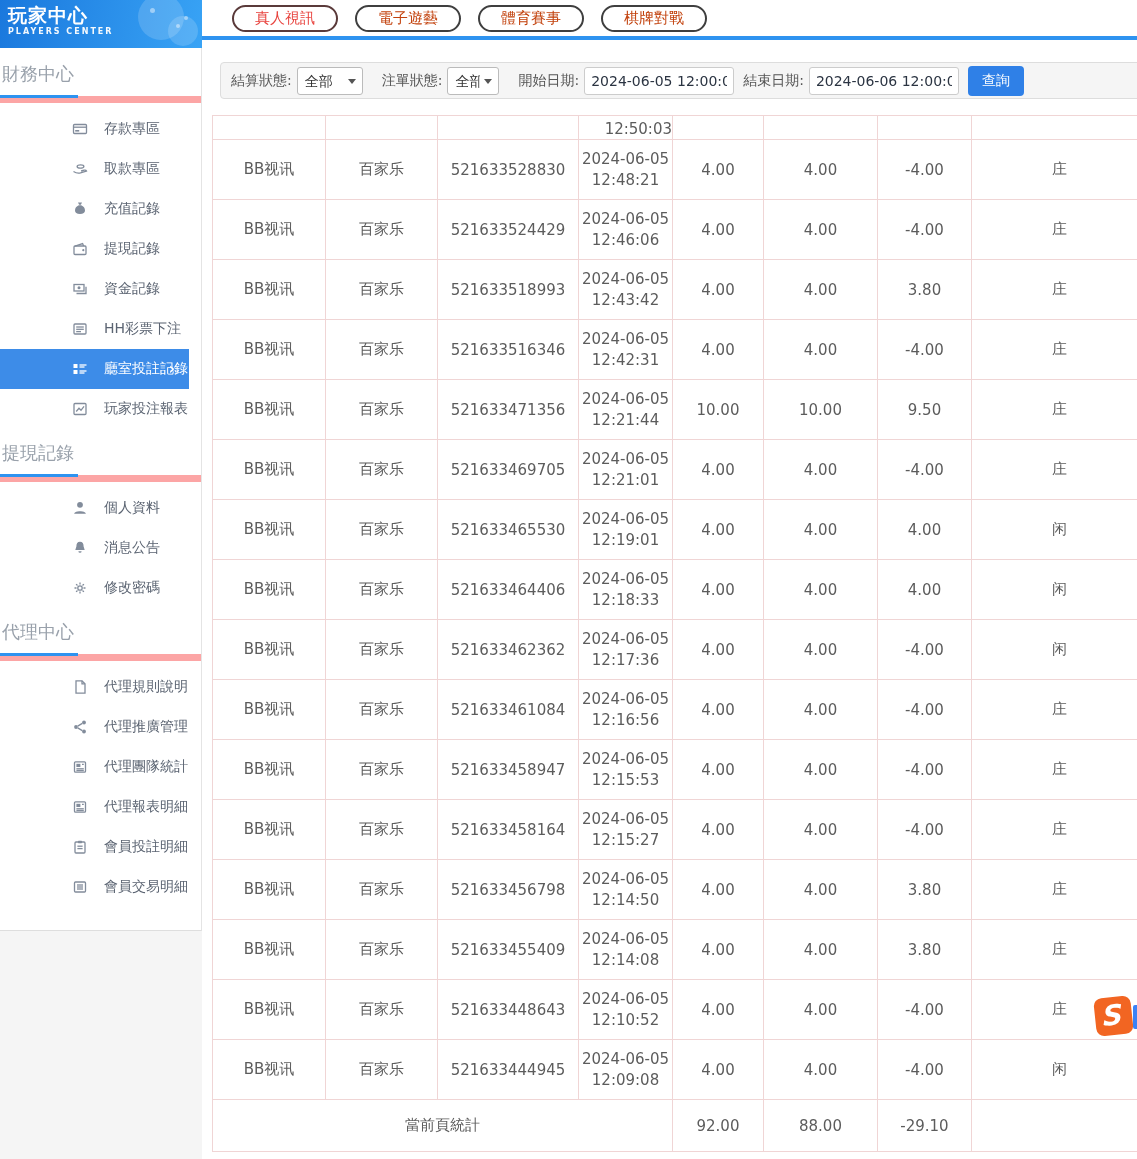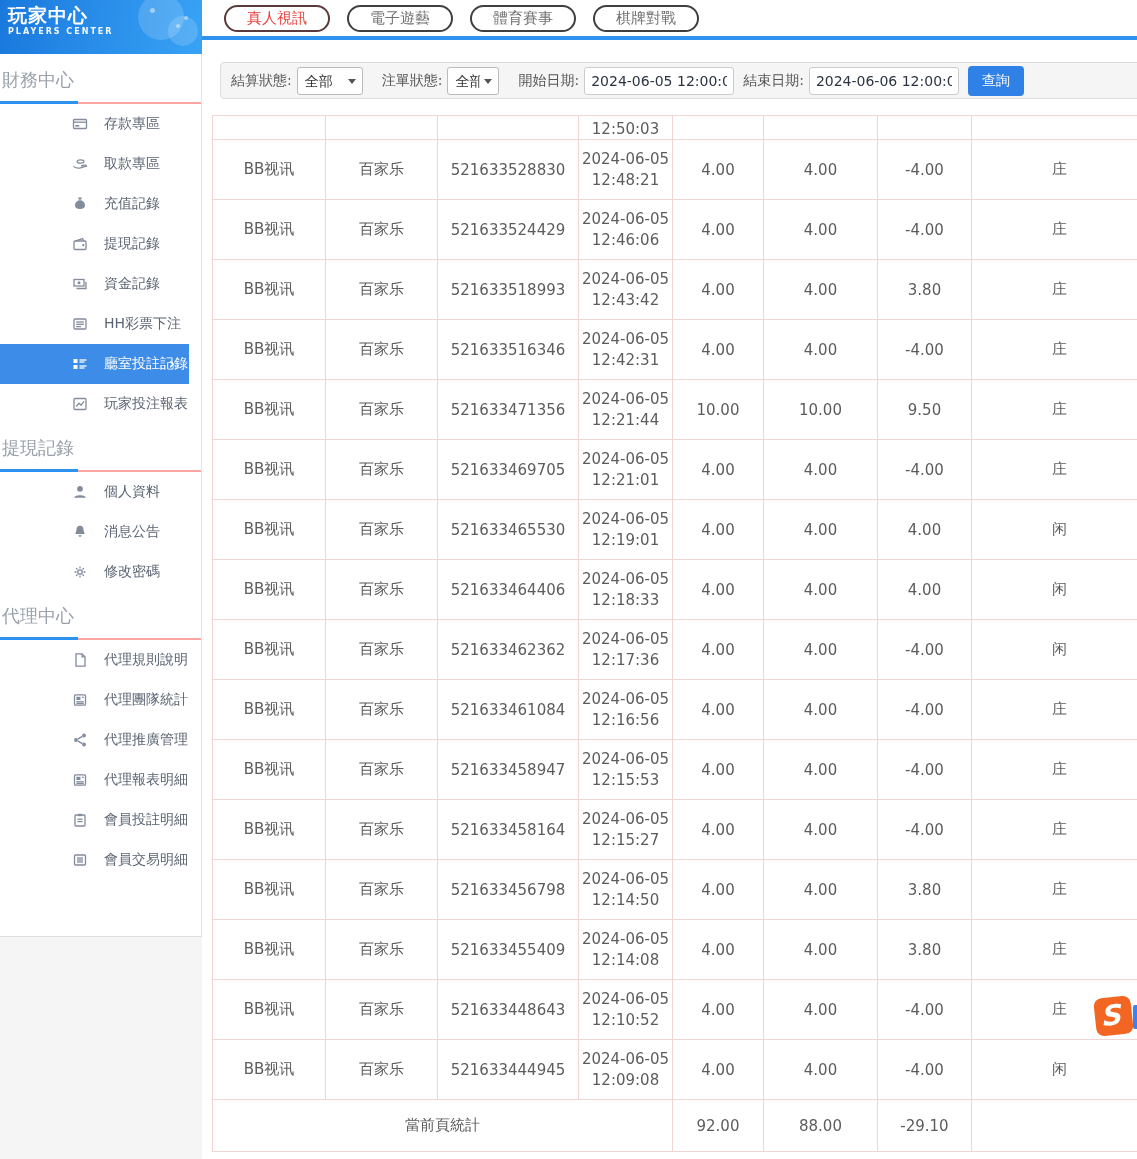--- a/index.html
+++ b/index.html
@@ -5,62 +5,62 @@
   * { box-sizing: border-box; margin: 0; padding: 0; }
   html,body { width:1137px; height:1159px; overflow:hidden; }
   body {
     position:relative;
     font-family:"DejaVu Sans","Liberation Sans",sans-serif;
     background:#fff; color:#555;
   }
   
   .left-col { position:absolute; left:0; top:0; width:202px; height:1159px; background:#f5f5f5; }
   .logo {
-    position:relative; height:54px; overflow:hidden; padding:5px 0 0 8px;
+    position:relative; height:48px; overflow:hidden; padding:5px 0 0 8px;
     background:linear-gradient(100deg, var(--logo-gradient-start) 0%, var(--logo-gradient-end) 100%);
     color:#fff;
   }
   .logo-title { font-size:19px; font-weight:bold; line-height:21px; letter-spacing:1px; }
   .logo-sub { font-size:8px; letter-spacing:2px; line-height:11px; font-weight:bold; opacity:.95; }
   .logo-deco { position:absolute; border-radius:50%; background:rgba(255,255,255,.16); }
   .logo-deco.d1 { width:46px; height:46px; left:138px; top:-6px; }
   .logo-deco.d2 { width:30px; height:30px; left:168px; top:16px; }
   .logo-dot { position:absolute; border-radius:50%; background:rgba(255,255,255,.45); }
   .side-nav {
     background:#fff; width:202px; height:883px;
     border-right:1px solid #e4e4e4; border-bottom:1px solid #dedede;
     padding-top:2px;
   }
   .side-section-title {
     font-size:18px; color:#99a1ab; padding:12px 0 10px 2px; position:relative;
-    border-bottom:2px solid #fca5a5; 
+    border-bottom:7px solid #fca5a5; margin-bottom:6px;
   }
   .side-section-title::after {
     content:""; position:absolute; left:0; bottom:-2px; width:78px; height:3px;
     background:var(--accent-blue);
   }
   .side-item {
     height:40px; display:flex; align-items:center; cursor:pointer;
     color:#5b6472; font-size:14px; padding-left:72px; position:relative;
   }
   .side-item .ico { width:16px; height:16px; margin-right:16px; color:#828c9b; flex:0 0 16px; }
   .side-item .ico svg { width:16px; height:16px; display:block; }
   .side-item.active {
     background:var(--active-item-bg); color:#fff; margin-right:12px;
   }
   .side-item.active .ico { color:#fff; }
   .side-item .chev {
     position:absolute; right:14px; font-size:15px; font-weight:bold; color:#fff;
   }
   
   .main { position:absolute; left:202px; top:0; width:935px; height:1159px; background:#fff; }
-  .topbar { height:36px; display:flex; align-items:center; gap:17px; padding-left:22px; background:#fff; }
+  .topbar { height:36px; display:flex; align-items:center; gap:17px; padding-left:30px; background:#fff; }
   .tab-btn {
     height:27px; padding:0 21px; border-radius:14px; background:#fff;
-    border:2px solid #3f3f3f; font-size:15px; color:#737373; cursor:pointer;
+    border:2px solid #3f3f3f; font-size:15px; color:#c2410c; cursor:pointer;
     font-family:inherit; line-height:23px;
   }
   .tab-btn.active { color:var(--active-red); border-color:#5a3a3a; }
   .blue-line { height:4px; background:var(--accent-blue); }
   .filterbar {
     margin:22px -6px 0 18px; height:37px; background:#f5f5f5;
     border:1px solid #ddd; border-radius:4px;
     display:flex; align-items:center; padding:0 10px; font-size:14px; color:#555;
     white-space:nowrap;
   }
@@ -86,21 +86,21 @@
   .search-btn {
     height:30px; padding:0 14px; background:var(--button-blue); color:#fff; border:none;
     border-radius:4px; font-size:14px; cursor:pointer; font-family:inherit;
   }
   
   .table-wrap { position:absolute; left:10px; top:115px; width:925px; height:1044px; overflow:hidden; }
   table.records { border-collapse:collapse; table-layout:fixed; width:935px; font-size:15px; color:#5c5c5c; }
   table.records td { border:1px solid var(--table-border-pink); text-align:center; vertical-align:middle; padding:0; }
   tr.rec-row { height:60px; }
   tr.rec-row .dt { line-height:21px; }
-  tr.partial-row td { height:24px; vertical-align:bottom; padding-bottom:1px; }
+  tr.partial-row td { height:24px; vertical-align:bottom; padding-bottom:1px;text-align:right; }
   tr.footer-row { height:52px; }
   tr.footer-row td { vertical-align:middle; }
   
   .ime-icon {
     position:absolute; left:1095px; top:997px; width:37px; height:38px;
     background:#f26522; border-radius:8px; transform:rotate(-6deg);
     box-shadow:0 0 0 2px #fff; display:flex; align-items:center; justify-content:center;
     cursor:pointer;
   }
   .ime-icon span {
@@ -240,39 +240,39 @@
           <svg viewBox="0 0 16 16">
             <path d="M4 1.8h6l3 3v9.4H4z" fill="none" stroke="currentColor" stroke-width="1.3"></path>
             <path d="M10 1.8v3h3" fill="none" stroke="currentColor" stroke-width="1.3"></path>
           </svg>
         </span>
         <span>代理規則說明</span>
       </div>
       <div class="side-item">
         <span class="ico">
           <svg viewBox="0 0 16 16">
+            <circle cx="12" cy="3.5" r="1.9" fill="currentColor"></circle>
+            <circle cx="4" cy="8" r="1.9" fill="currentColor"></circle>
+            <circle cx="12" cy="12.5" r="1.9" fill="currentColor"></circle>
+            <path d="M5.7 7.1 10.3 4.4M5.7 8.9 10.3 11.6" fill="none" stroke="currentColor" stroke-width="1.3"></path>
+          </svg>
+        </span>
+        <span>代理推廣管理</span>
+      </div>
+      <div class="side-item">
+        <span class="ico">
+          <svg viewBox="0 0 16 16">
             <rect x="2.5" y="2.8" width="11" height="10.4" rx="1" fill="none" stroke="currentColor" stroke-width="1.3"></rect>
             <rect x="4.4" y="4.8" width="4" height="3.2" fill="currentColor"></rect>
             <line x1="10" y1="5.4" x2="11.8" y2="5.4" fill="none" stroke="currentColor" stroke-width="1.3"></line>
             <line x1="4.4" y1="9.8" x2="11.8" y2="9.8" fill="none" stroke="currentColor" stroke-width="1.3"></line>
             <line x1="4.4" y1="11.5" x2="11.8" y2="11.5" fill="none" stroke="currentColor" stroke-width="1.3"></line>
           </svg>
         </span>
         <span>代理團隊統計</span>
-      </div>
-      <div class="side-item">
-        <span class="ico">
-          <svg viewBox="0 0 16 16">
-            <circle cx="12" cy="3.5" r="1.9" fill="currentColor"></circle>
-            <circle cx="4" cy="8" r="1.9" fill="currentColor"></circle>
-            <circle cx="12" cy="12.5" r="1.9" fill="currentColor"></circle>
-            <path d="M5.7 7.1 10.3 4.4M5.7 8.9 10.3 11.6" fill="none" stroke="currentColor" stroke-width="1.3"></path>
-          </svg>
-        </span>
-        <span>代理推廣管理</span>
       </div>
       <div class="side-item">
         <span class="ico">
           <svg viewBox="0 0 16 16">
             <rect x="2.5" y="2.8" width="11" height="10.4" rx="1" fill="none" stroke="currentColor" stroke-width="1.3"></rect>
             <rect x="4.4" y="4.8" width="4" height="3.2" fill="currentColor"></rect>
             <line x1="10" y1="5.4" x2="11.8" y2="5.4" fill="none" stroke="currentColor" stroke-width="1.3"></line>
             <line x1="4.4" y1="9.8" x2="11.8" y2="9.8" fill="none" stroke="currentColor" stroke-width="1.3"></line>
             <line x1="4.4" y1="11.5" x2="11.8" y2="11.5" fill="none" stroke="currentColor" stroke-width="1.3"></line>
           </svg>

